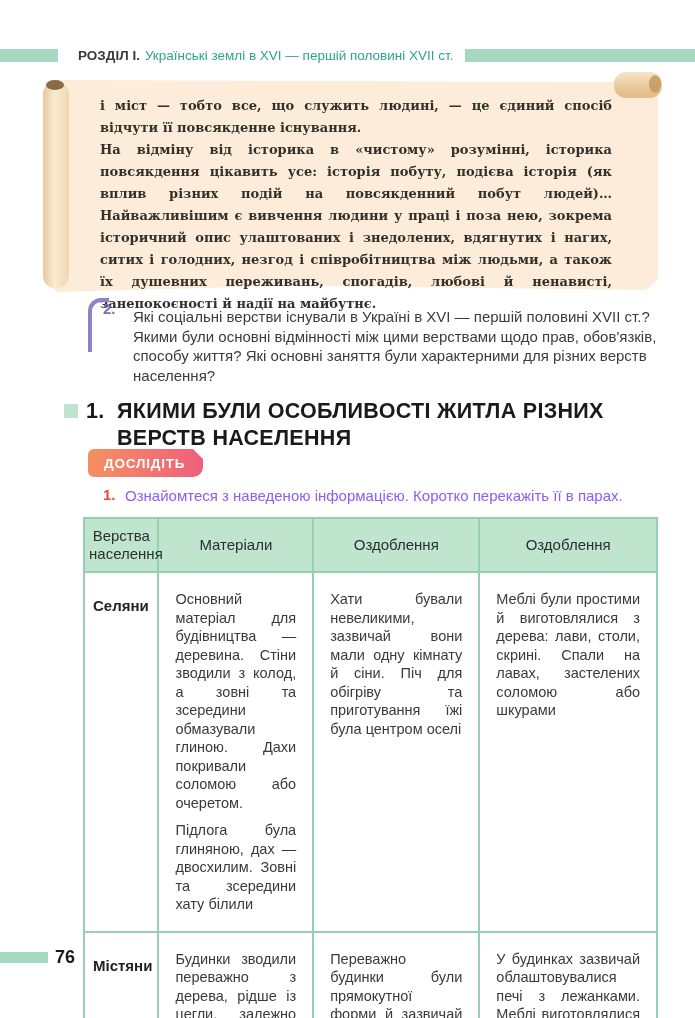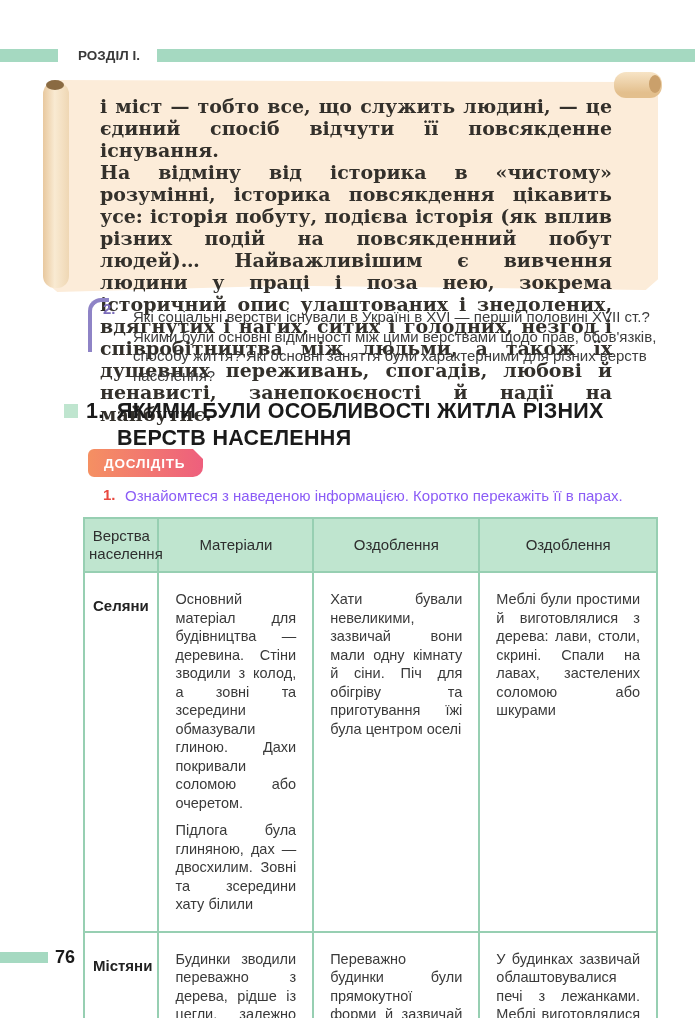--- a/index.html
+++ b/index.html
@@ -42,21 +42,21 @@
     border-radius:12px;
   }
   .scroll-roll-right::before{
     content:"";position:absolute;right:1px;top:3px;width:12px;height:18px;
     background:#caa06b;border-radius:50%;
   }
   .scroll-text{
     position:absolute;left:55px;right:46px;top:15px;
     font-family:"DejaVu Serif","Liberation Serif",serif;
     font-weight:bold;color:#33302b;
-    font-size:19px;line-height:22px;text-align:justify;
+    font-size:13px;line-height:22px;text-align:justify;
   }
   .scroll-text p{margin:0;}
   
   .question{
     position:absolute;top:296px;left:88px;right:30px;
     padding-left:37px;
   }
   .q-bracket{
     position:absolute;left:0;top:2px;width:17px;height:50px;
     border-left:4px solid #8e83c6;border-top:4px solid #8e83c6;
@@ -115,20 +115,21 @@
   .footer{position:absolute;left:0;top:946px;height:22px;display:flex;align-items:center;text-align:right;}
   .fbar{width:48px;height:11px;background:#a5d9c1;margin-right:7px;}
   .page-num{font-weight:bold;font-size:18px;color:#1a1a1a;}
 </style>
 </head>
 <body>
 
 <header class="chapter-header">
   <span class="hbar hbar-left"></span>
   <span class="chapter-num">РОЗДІЛ І.</span>
+  <span class="chapter-sub">Українські землі в XVI — першій половині XVII ст.</span>
   <span class="hbar hbar-right"></span>
 </header>
 
 <div class="scroll">
   <div class="scroll-bg"></div>
   <div class="scroll-roll-left"></div>
   <div class="scroll-roll-right"></div>
   <div class="scroll-text">
     <p>і міст — тобто все, що служить людині, — це єдиний спосіб відчути її повсякденне існування.</p>
     <p>На відміну від історика в «чистому» розумінні, історика повсякдення цікавить усе: історія побуту, подієва історія (як вплив різних подій на повсякденний побут людей)… Найважливішим є вивчення людини у праці і поза нею, зокрема історичний опис улаштованих і знедолених, вдягнутих і нагих, ситих і голодних, незгод і співробітництва між людьми, а також їх душевних переживань, спогадів, любові й ненависті, занепокоєності й надії на майбутнє.</p>

